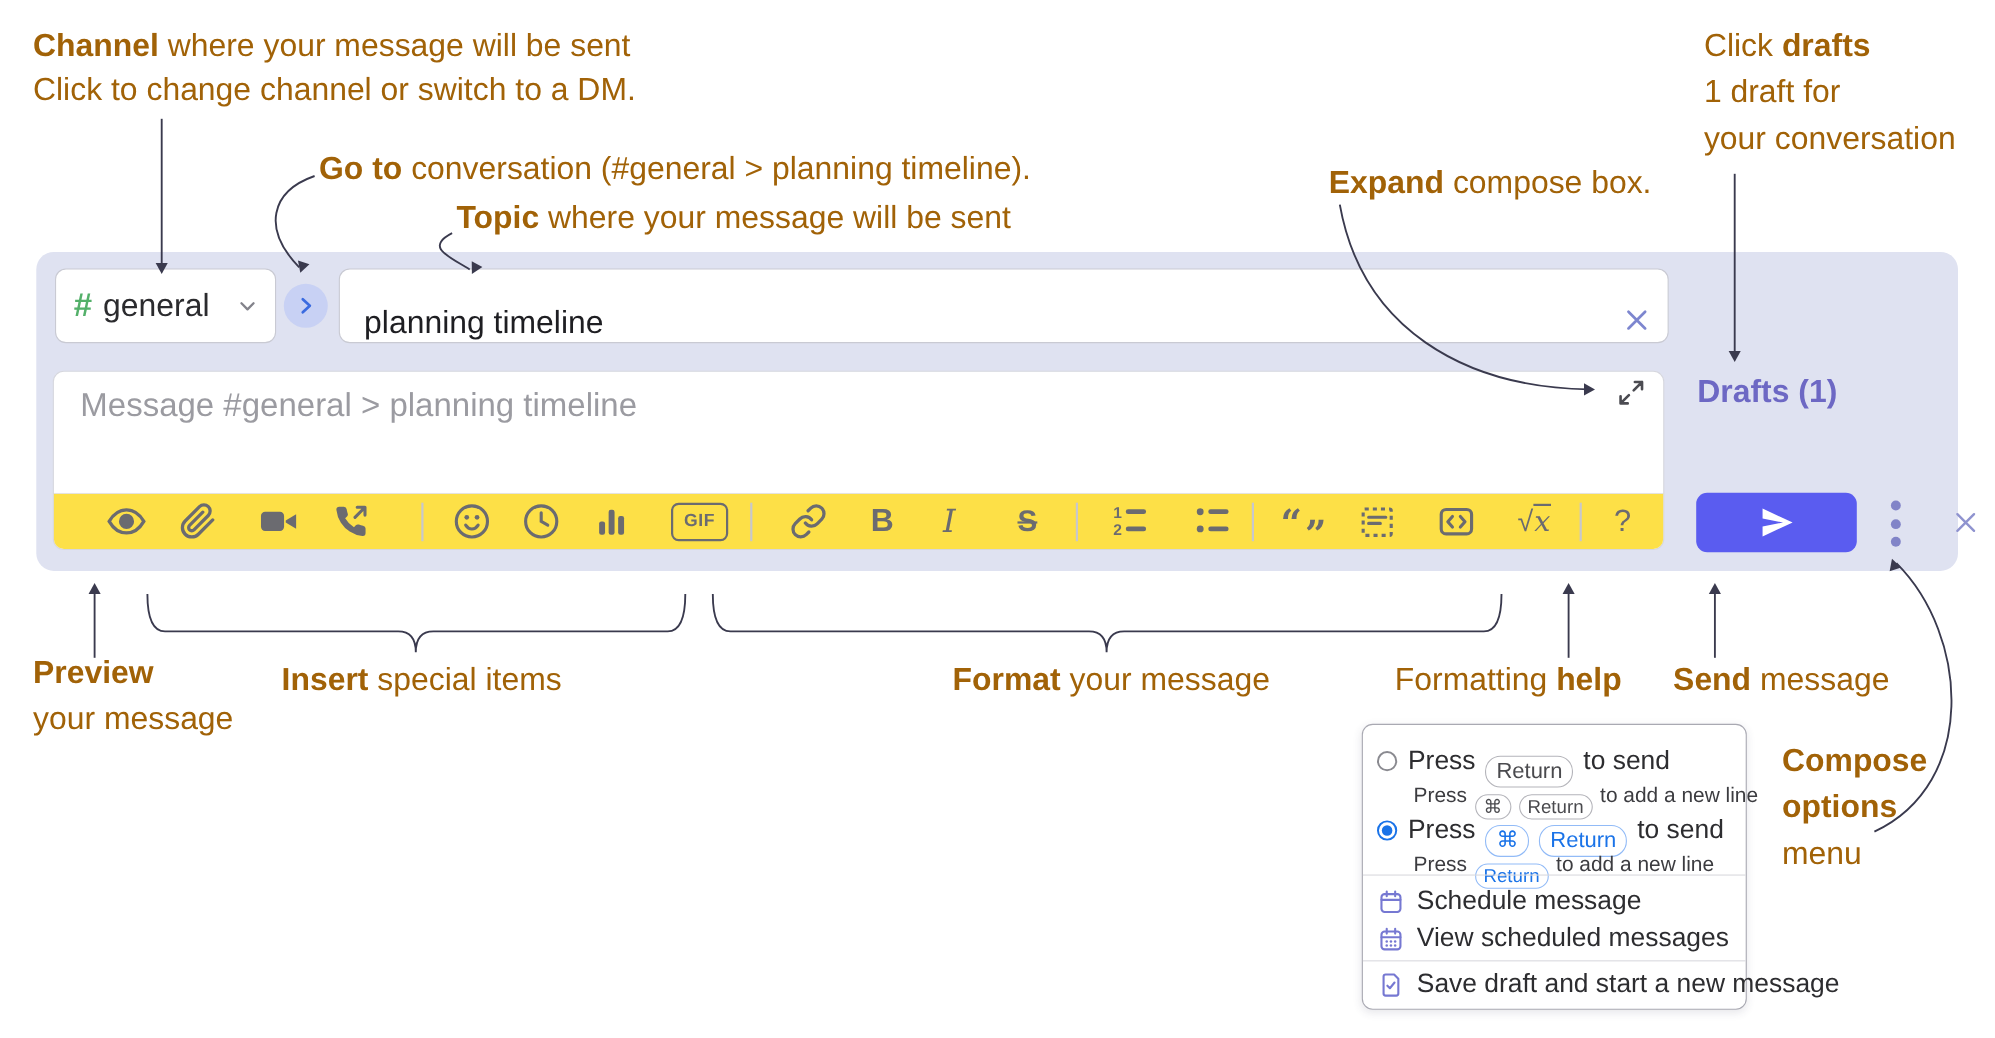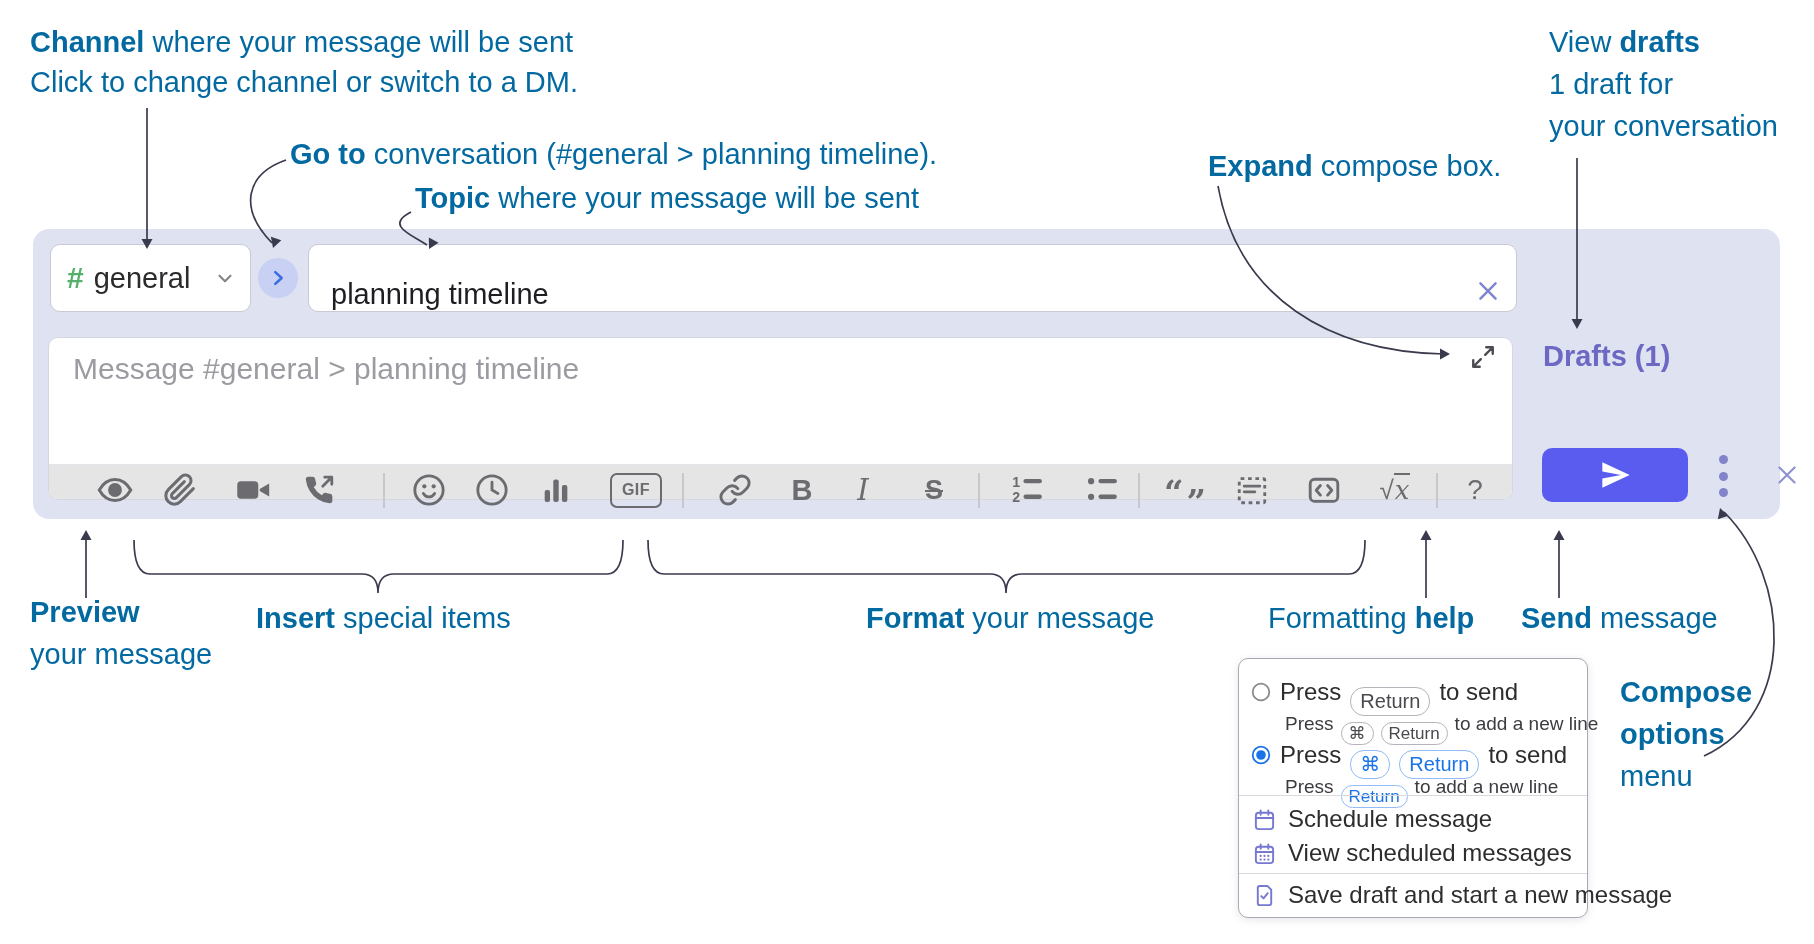--- a/index.html
+++ b/index.html
@@ -1,40 +1,40 @@
 <!DOCTYPE html>
 <html><head>
 <meta charset="utf-8">
 <style>
   html,body{margin:0;padding:0;background:#fff;}
   .canvas{position:relative;width:1814px;height:944px;background:#fff;overflow:hidden;
           font-family:"Liberation Sans",sans-serif;color:#3a3a4e;}
   .abs{position:absolute;}
-  .ann{position:absolute;font-size:29px;line-height:40px;color:#0369a1;white-space:nowrap;}
+  .ann{position:absolute;font-size:29px;line-height:40px;color:#a16207;white-space:nowrap;}
   .ann .b{font-weight:700;}
   svg{display:block;}
   .overlay{position:absolute;left:0;top:0;z-index:6;pointer-events:none;}
   
   .compose{position:absolute;left:33px;top:229px;width:1747px;height:290px;background:#dfe2f1;border-radius:16px;}
   .whitebox{position:absolute;background:#fff;border:1px solid #c9cad3;border-radius:10px;box-sizing:border-box;}
   .chan{left:50px;top:244px;width:201px;height:68px;display:flex;align-items:center;padding:0 14px 0 16px;cursor:pointer;}
   .chan .hash{font-size:30px;font-weight:700;color:#54b06a;margin-right:10px;}
   .chan .cname{font-size:29px;color:#2b2b2e;flex:1;}
   .goto{position:absolute;left:258px;top:258px;width:40px;height:40px;border-radius:50%;background:#c8d1f4;
         display:flex;align-items:center;justify-content:center;cursor:pointer;}
   .topic{left:308px;top:244px;width:1209px;height:68px;display:flex;align-items:flex-end;}
   .topic input{border:none;outline:none;flex:1;font-family:"Liberation Sans",sans-serif;font-size:29px;color:#1e1e22;
                padding:0 0 0 22px;background:transparent;}
   .clearx{width:40px;height:40px;display:flex;align-items:center;justify-content:center;color:#7d86cf;cursor:pointer;margin-right:8px;}
   .msgbox{left:48px;top:337px;width:1465px;height:163px;border-color:#d6d7de;}
   .msgbox textarea{position:absolute;left:0;top:0;width:100%;height:111px;border:none;outline:none;resize:none;
        box-sizing:border-box;padding:14px 60px 0 24px;font-family:"Liberation Sans",sans-serif;font-size:30px;color:#333;background:transparent;}
   .msgbox textarea::placeholder{color:#9b9ba1;}
   .expandic{position:absolute;right:16px;top:6px;color:#4c4c52;cursor:pointer;}
-  .tbar{position:absolute;left:0;bottom:0;width:100%;height:35px;background:#e5e5e5;border-top:1px solid #e3e3e9;
+  .tbar{position:absolute;left:0;bottom:0;width:100%;height:51px;background:#fde047;border-top:1px solid #e3e3e9;
         border-radius:0 0 9px 9px;box-sizing:border-box;}
   .tb{position:absolute;top:-47px;width:40px;height:40px;display:flex;align-items:center;justify-content:center;
       color:#6b6b70;cursor:pointer;}
   .tbar .tb{top:5px;}
   .tdiv{position:absolute;top:8px;width:2px;height:35px;background:#c7c7cd;}
   .glyB{font-size:29px;font-weight:700;}
   .glyI{font-size:29px;font-style:italic;font-family:"DejaVu Serif",serif;}
   .glyS{font-size:27px;font-weight:600;text-decoration:line-through;}
   .glyQ{position:relative;width:44px;height:40px;font-family:"DejaVu Serif",serif;font-weight:700;color:#6b6b70;}
   .glyQ .q1{position:absolute;left:2px;top:2px;font-size:34px;}
@@ -106,21 +106,21 @@
   <div class="ann" style="left:290px;top:134px;">
     <span class="b">Go to</span><span> conversation (#general &gt; planning timeline).</span>
   </div>
   <div class="ann" style="left:415px;top:178px;">
     <span class="b">Topic</span><span> where your message will be sent</span>
   </div>
   <div class="ann" style="left:1208px;top:146px;">
     <span class="b">Expand</span><span> compose box.</span>
   </div>
   <div class="ann" style="left:1549px;top:22px;">
-    <span>View </span><span class="b">drafts</span>
+    <span>Click </span><span class="b">drafts</span>
   </div>
   <div class="ann i" style="left:1549px;top:64px;">
     <span>1 draft for</span>
   </div>
   <div class="ann i" style="left:1549px;top:106px;">
     <span>your conversation</span>
   </div>
 
   <div class="compose">
 

